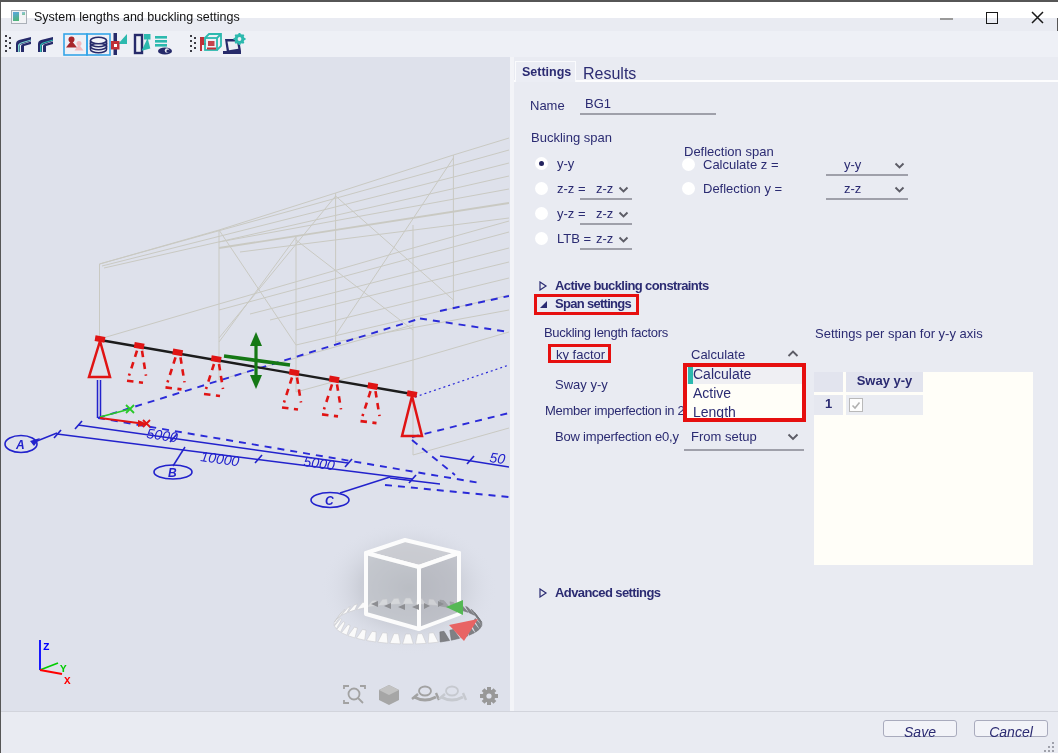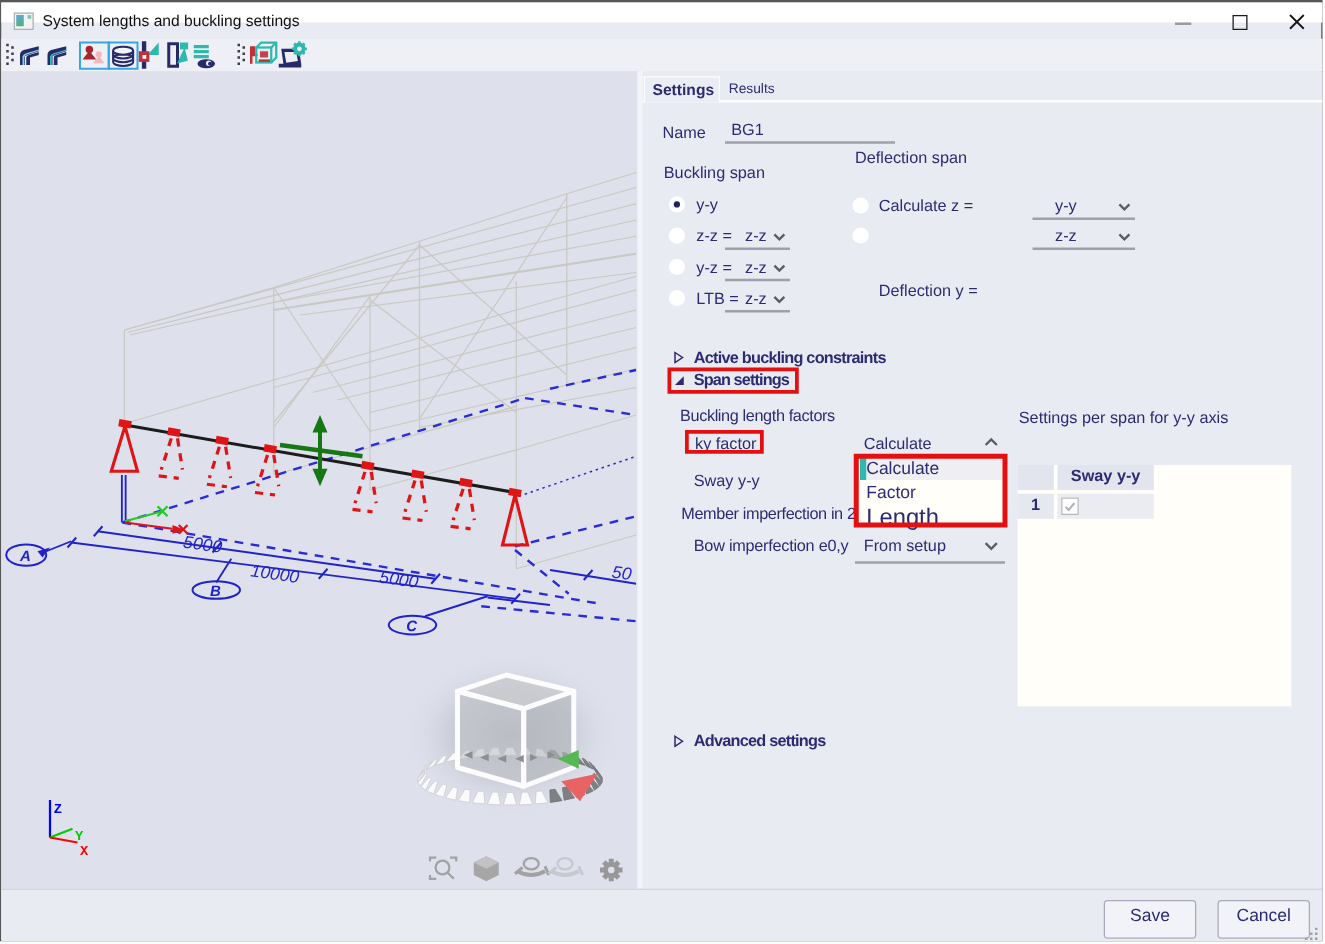--- a/index.html
+++ b/index.html
@@ -10,21 +10,21 @@
   .appicon{position:absolute;left:10px;top:8px;width:14px;height:12px;border:1px solid #aab0b8;background:#f2f3f5;}
   .appicon .l{position:absolute;left:1px;top:1px;width:6px;height:9px;background:linear-gradient(160deg,#5aa8d8 10%,#4fb478 90%);}
   .appicon .r{position:absolute;right:1px;top:1px;width:3px;height:3px;background:linear-gradient(160deg,#8cc4e4,#7ac48e);}
   .minbtn{position:absolute;left:939px;top:16px;width:13px;height:1.6px;background:#9a9a9a;}
   .maxbtn{position:absolute;left:985px;top:10px;width:10px;height:10px;border:1.6px solid #191919;}
   .toolbar{position:absolute;left:1px;top:31px;width:1057px;height:26px;background:#eef0f6;}
   .viewport{position:absolute;left:1px;top:57px;width:509px;height:656px;background:#dee1eb;}
   .vsep{position:absolute;left:510px;top:57px;width:5px;height:656px;background:#f3f4f8;}
   .panel{position:absolute;left:514px;top:57px;width:544px;height:654px;background:#e9ebf2;}
   .footer{position:absolute;left:1px;top:711px;width:1057px;height:41px;background:#e9ebf2;border-top:1px solid #d2d4dc;}
-  .btn{position:absolute;top:8px;width:74px;height:31px;box-sizing:border-box;border:1px solid #a9abbd;border-radius:3px;background:#f2f3f8;color:#2b2b72;font-size:14px;text-align:center;line-height:23px;}
+  .btn{position:absolute;top:8px;width:74px;height:17px;box-sizing:border-box;border:1px solid #a9abbd;border-radius:3px;background:#f2f3f8;color:#2b2b72;font-size:14px;text-align:center;line-height:23px;font-style:italic;}
   .navy{color:#2b2b72;}
   .bold{font-weight:bold;}
   .radio{position:absolute;width:13px;height:13px;border-radius:50%;background:#fff;}
   .radio.sel::after{content:"";position:absolute;left:4px;top:4px;width:5px;height:5px;border-radius:50%;background:#23235f;}
   .dd{position:absolute;height:17px;border-bottom:2px solid #9fa0aa;}
   .ddt{position:absolute;top:0px;}
   .cv{position:absolute;right:3px;top:5px;}
 </style>
 </head>
 <body>
@@ -428,28 +428,28 @@
 </svg>
 </div>
 <div class="vsep"></div>
 <div class="panel" id="panel"></div>
 
 <div style="position:absolute;left:0;top:0;width:1060px;height:600px;pointer-events:none;font-size:13px;" class="navy">
 
   <div style="position:absolute;left:514px;top:80px;width:544px;height:2px;background:#fdfdfe;"></div>
   <div style="position:absolute;left:515px;top:61px;width:61px;height:21px;background:#ebedf4;border:1px solid #fafbfd;border-bottom:none;box-sizing:border-box;"></div>
   <div style="position:absolute;left:522px;top:65px;font-size:12.5px;" class="bold">Settings</div>
-  <div style="position:absolute;left:583px;top:65px;font-size:11px;">Results</div>
+  <div style="position:absolute;left:583px;top:65px;font-size:16px;">Results</div>
 
   <div style="position:absolute;left:530px;top:98px;">Name</div>
   <div style="position:absolute;left:585px;top:96px;">BG1</div>
   <div style="position:absolute;left:580px;top:113px;width:136px;height:2px;background:#9fa0aa;"></div>
 
   <div style="position:absolute;left:531px;top:130px;">Buckling span</div>
-  <div style="position:absolute;left:684px;top:118px;text-align:right;">Deflection span</div>
+  <div style="position:absolute;left:684px;top:144px;text-align:right;">Deflection span</div>
 
   <div class="radio sel" style="left:535px;top:157px;"></div>
   <div style="position:absolute;left:557px;top:156px;">y-y</div>
   <div class="radio" style="left:535px;top:182px;"></div>
   <div style="position:absolute;left:557px;top:181px;">z-z =</div>
   <div class="radio" style="left:535px;top:207px;"></div>
   <div style="position:absolute;left:557px;top:206px;">y-z =</div>
   <div class="radio" style="left:535px;top:232px;"></div>
   <div style="position:absolute;left:557px;top:231px;text-align:right;">LTB =</div>
 
@@ -468,21 +468,21 @@
   <div class="dd" style="left:580px;top:231px;width:52px;">
       <span class="ddt" style="left:16px;">z-z</span>
       <svg class="cv" width="11" height="7">
         <path d="M1.5 1.5 L5.5 5.5 L9.5 1.5" stroke="#5c5c66" stroke-width="1.9" fill="none"></path>
       </svg>
     </div>
 
   <div class="radio" style="left:682px;top:158px;"></div>
   <div style="position:absolute;left:703px;top:157px;">Calculate z =</div>
   <div class="radio" style="left:682px;top:182px;"></div>
-  <div style="position:absolute;left:703px;top:181px;margin-top:44px;">Deflection y =</div>
+  <div style="position:absolute;left:703px;top:181px;">Deflection y =</div>
   <div class="dd" style="left:826px;top:157px;width:82px;">
       <span class="ddt" style="left:18px;">y-y</span>
       <svg class="cv" width="11" height="7">
         <path d="M1.5 1.5 L5.5 5.5 L9.5 1.5" stroke="#5c5c66" stroke-width="1.9" fill="none"></path>
       </svg>
     </div>
   <div class="dd" style="left:826px;top:181px;width:82px;">
       <span class="ddt" style="left:18px;">z-z</span>
       <svg class="cv" width="11" height="7">
         <path d="M1.5 1.5 L5.5 5.5 L9.5 1.5" stroke="#5c5c66" stroke-width="1.9" fill="none"></path>
@@ -512,22 +512,22 @@
   <div style="position:absolute;left:691px;top:429px;">From setup</div>
   <svg style="position:absolute;left:787px;top:433px;" width="12" height="8">
       <path d="M1.5 1.5 L6 6 L10.5 1.5" stroke="#5c5c66" stroke-width="1.9" fill="none"></path>
     </svg>
   <div style="position:absolute;left:684px;top:449px;width:120px;height:1.5px;background:#9fa0aa;"></div>
 
   <div style="position:absolute;left:684px;top:364px;width:122px;height:57px;background:#fffef8;">
     <div style="position:absolute;left:0px;top:1px;width:122px;height:19px;background:#efeff3;"></div>
     <div style="position:absolute;left:4px;top:1px;width:4.5px;height:19px;background:#2cb9ae;"></div>
     <div style="position:absolute;left:9px;top:2px;font-size:14px;">Calculate</div>
-    <div style="position:absolute;left:9px;top:21px;font-size:14px;">Factor</div>
-    <div style="position:absolute;left:9px;top:40px;font-size:19px;">Length</div>
+    <div style="position:absolute;left:9px;top:21px;font-size:14px;">Active</div>
+    <div style="position:absolute;left:9px;top:40px;font-size:14px;">Length</div>
   </div>
   <div style="position:absolute;left:683px;top:363px;width:123px;height:59px;border:4px solid #e60f0f;box-sizing:border-box;z-index:5;"></div>
 
   <div style="position:absolute;left:815px;top:326px;text-align:right;">Settings per span for y-y axis</div>
   <div style="position:absolute;left:814px;top:372px;width:219px;height:193px;background:#fffef8;">
     <div style="position:absolute;left:0px;top:0px;width:29px;height:20px;background:#e2e4ee;"></div>
     <div style="position:absolute;left:32px;top:0px;width:77px;height:20px;background:#e2e4ee;text-align:center;" class="bold"><span style="position:relative;top:1px;">Sway y-y</span></div>
     <div style="position:absolute;left:0px;top:23px;width:29px;height:20px;background:#e6e8f0;text-align:center;" class="bold"><span style="position:relative;top:1px;">1</span></div>
     <div style="position:absolute;left:32px;top:23px;width:77px;height:20px;background:#eaecf2;"></div>
     <div style="position:absolute;left:35px;top:26px;width:12px;height:12px;background:#fdfdfd;border:1px solid #b9b9b9;">

